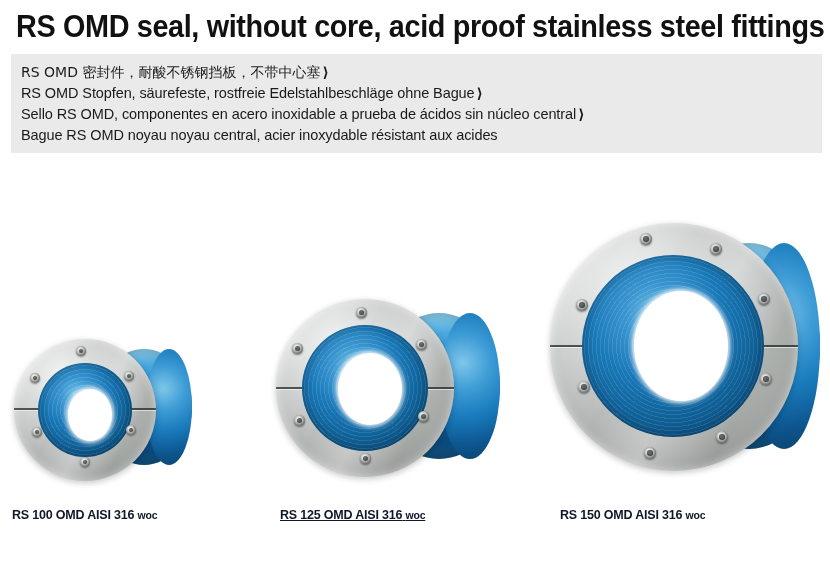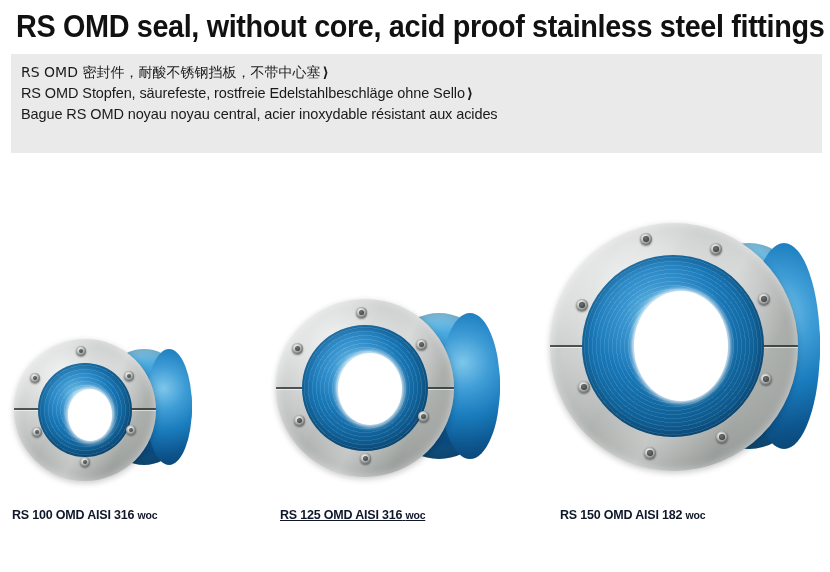--- a/index.html
+++ b/index.html
@@ -226,23 +226,26 @@
 
 <div id="page-title">RS OMD seal, without core, acid proof stainless steel fittings</div>
 
 <div id="lang-band">
 
   <div class="lang-line cjk">
     <span>RS OMD 密封件，耐酸不锈钢挡板，不带中心塞</span><span class="arrow-glyph">⟩</span>
   </div>
 
   <div class="lang-line">
-    <span>RS OMD Stopfen, säurefeste, rostfreie Edelstahlbeschläge ohne Sello</span><span class="arrow-glyph">⟩</span>
+    <span>RS OMD Stopfen, säurefeste, rostfreie Edelstahlbeschläge ohne Bague</span><span class="arrow-glyph">⟩</span>
   </div>
 
+  <div class="lang-line">
+    <span>Sello RS OMD, componentes en acero inoxidable a prueba de ácidos sin núcleo central</span><span class="arrow-glyph">⟩</span>
+  </div>
 
   <div class="lang-line">
     <span>Bague RS OMD noyau noyau central, acier inoxydable résistant aux acides</span>
   </div>
 
 </div>
 
 <div id="products">
 
   <figure class="product-figure" id="fig-1" style="left:8px; bottom:18px; width:196px; height:160px; margin:0;">
@@ -328,15 +331,15 @@
   <span>RS 100 OMD AISI 316</span>
   <span class="suffix">woc</span>
 </div>
 
 <div class="caption" style="left:280px;text-decoration:underline;">
   <span>RS 125 OMD AISI 316</span>
   <span class="suffix">woc</span>
 </div>
 
 <div class="caption" style="left:560px;">
-  <span>RS 150 OMD AISI 182</span>
+  <span>RS 150 OMD AISI 316</span>
   <span class="suffix">woc</span>
 </div>
 
 </body></html>

